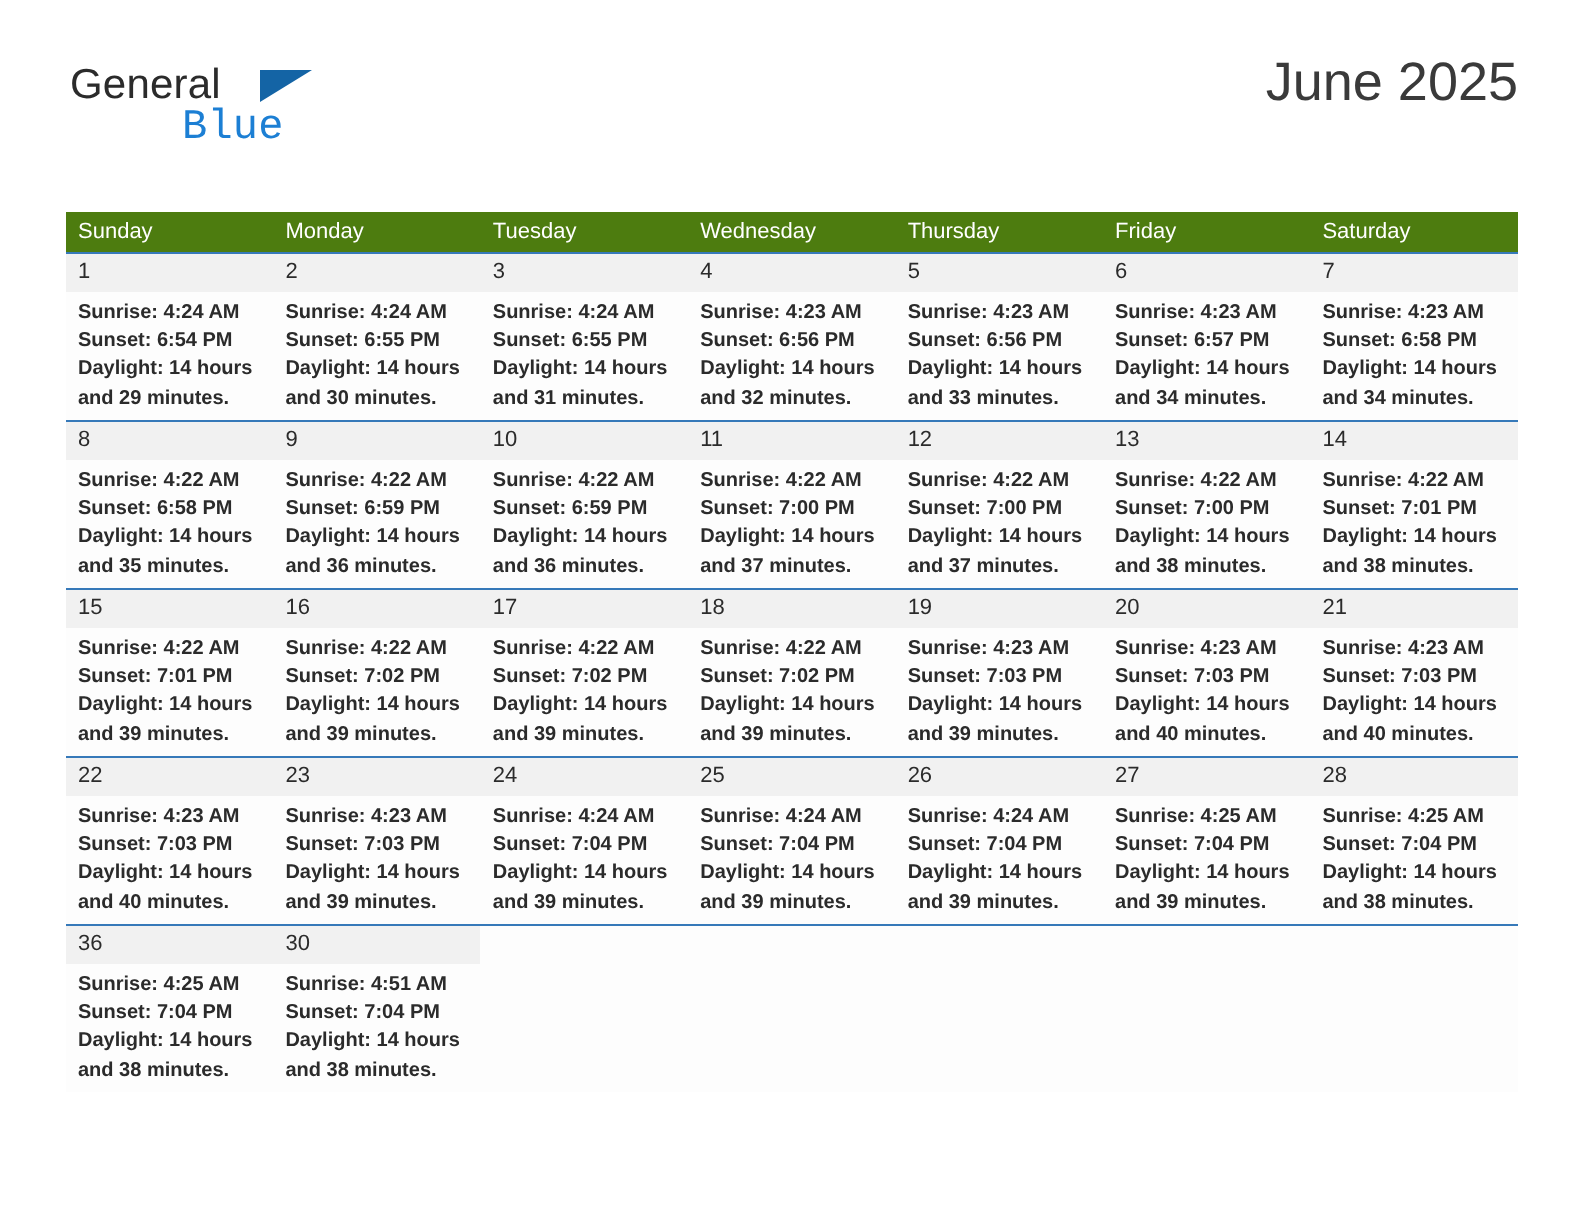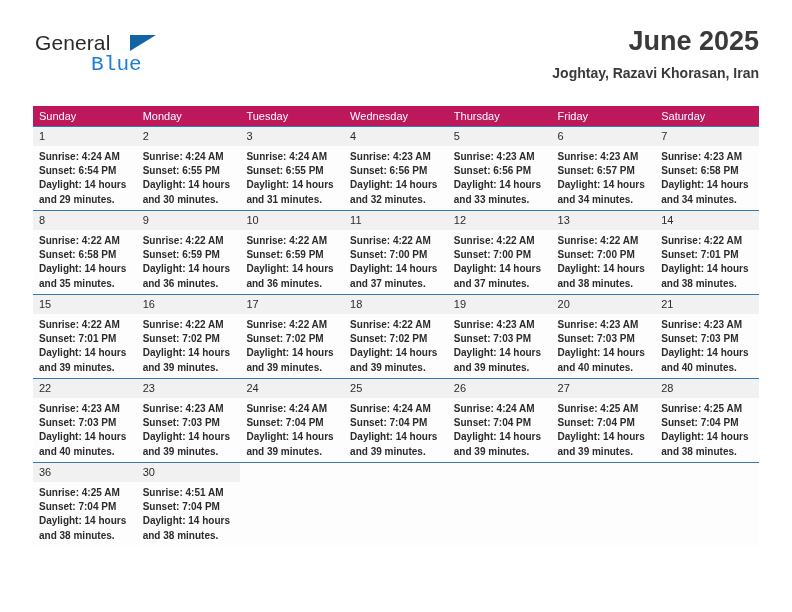--- a/index.html
+++ b/index.html
@@ -62,21 +62,20 @@
     height: 0;
     border-top: 16px solid #1464a5;
     border-right: 26px solid transparent;
   }
 
   .title-block {
     position: absolute;
     right: 0;
     top: 0;
     text-align: right;
-    font-weight: bold;
   }
   .cal-title {
     font-size: 27px;
     color: #3a3a3a;
     line-height: 1.15;
     white-space: nowrap;
   }
   .cal-subtitle {
     margin-top: 8px;
     font-size: 14px;
@@ -88,21 +87,21 @@
   .calendar {
     position: absolute;
     left: 33px;
     top: 106px;
     width: 726px;
     border-collapse: collapse;
     table-layout: fixed;
   }
 
   .calendar th {
-    background: #be185d;
+    background: #4d7c0f;
     color: #ffffff;
     font-size: 11px;
     font-weight: normal;
     text-align: left;
     padding: 4px 0 4px 6px;
     height: 12px;
     border: none;
   }
 
   .calendar td {
@@ -155,21 +154,20 @@
   <div class="header">
 
     <div class="brand">
       <span class="brand-general">General</span>
       <span class="brand-triangle"></span>
       <span class="brand-blue">Blue</span>
     </div>
 
     <div class="title-block">
       <div class="cal-title">June 2025</div>
-      <div class="cal-subtitle">Joghtay, Razavi Khorasan, Iran</div>
     </div>
 
   </div>
 
   <table class="calendar">
     <thead>
       <tr id="weekday-row">
           <th>Sunday</th>
           <th>Monday</th>
           <th>Tuesday</th>

